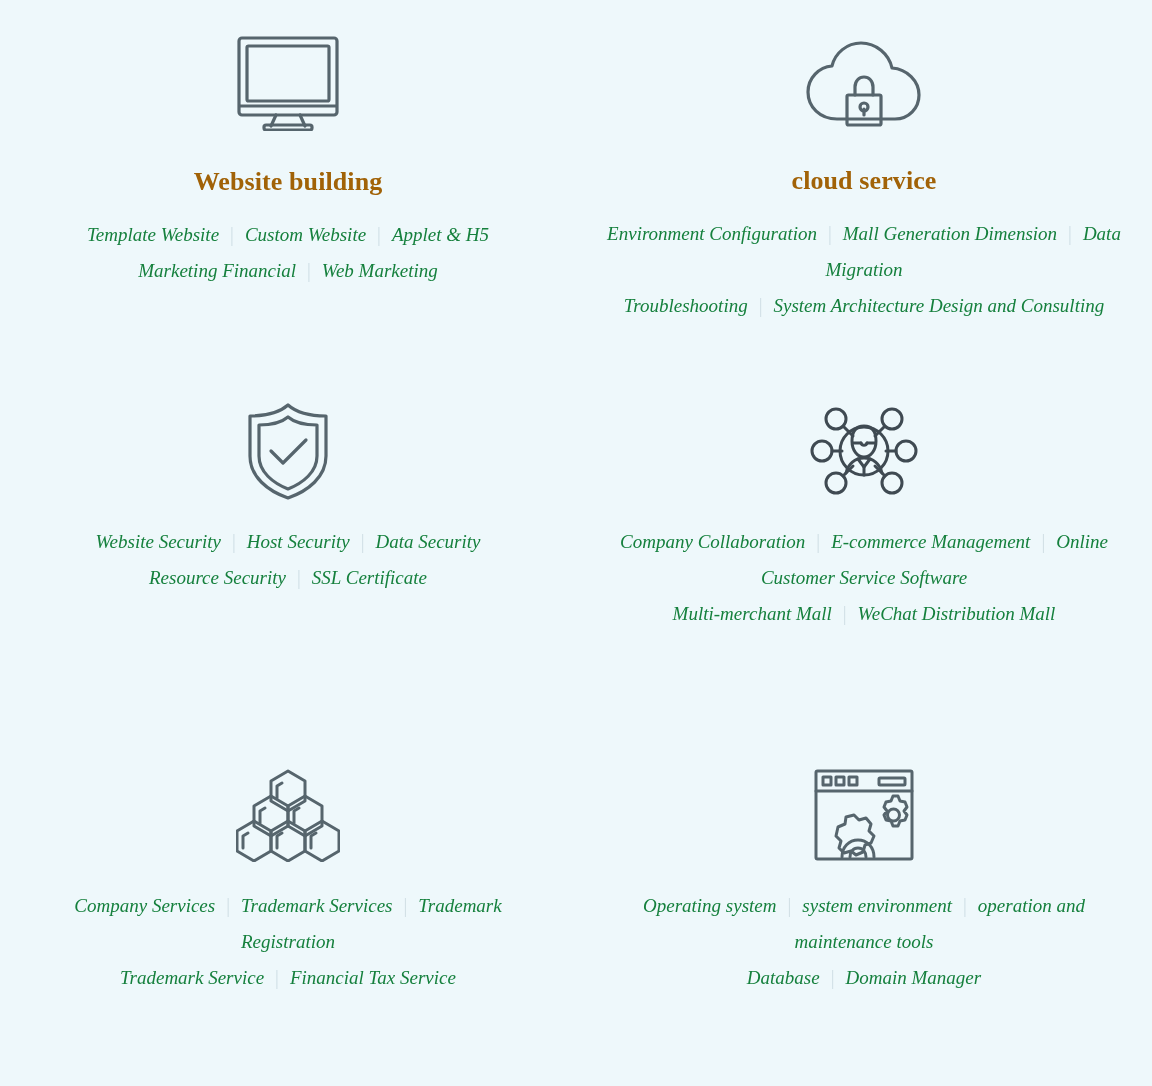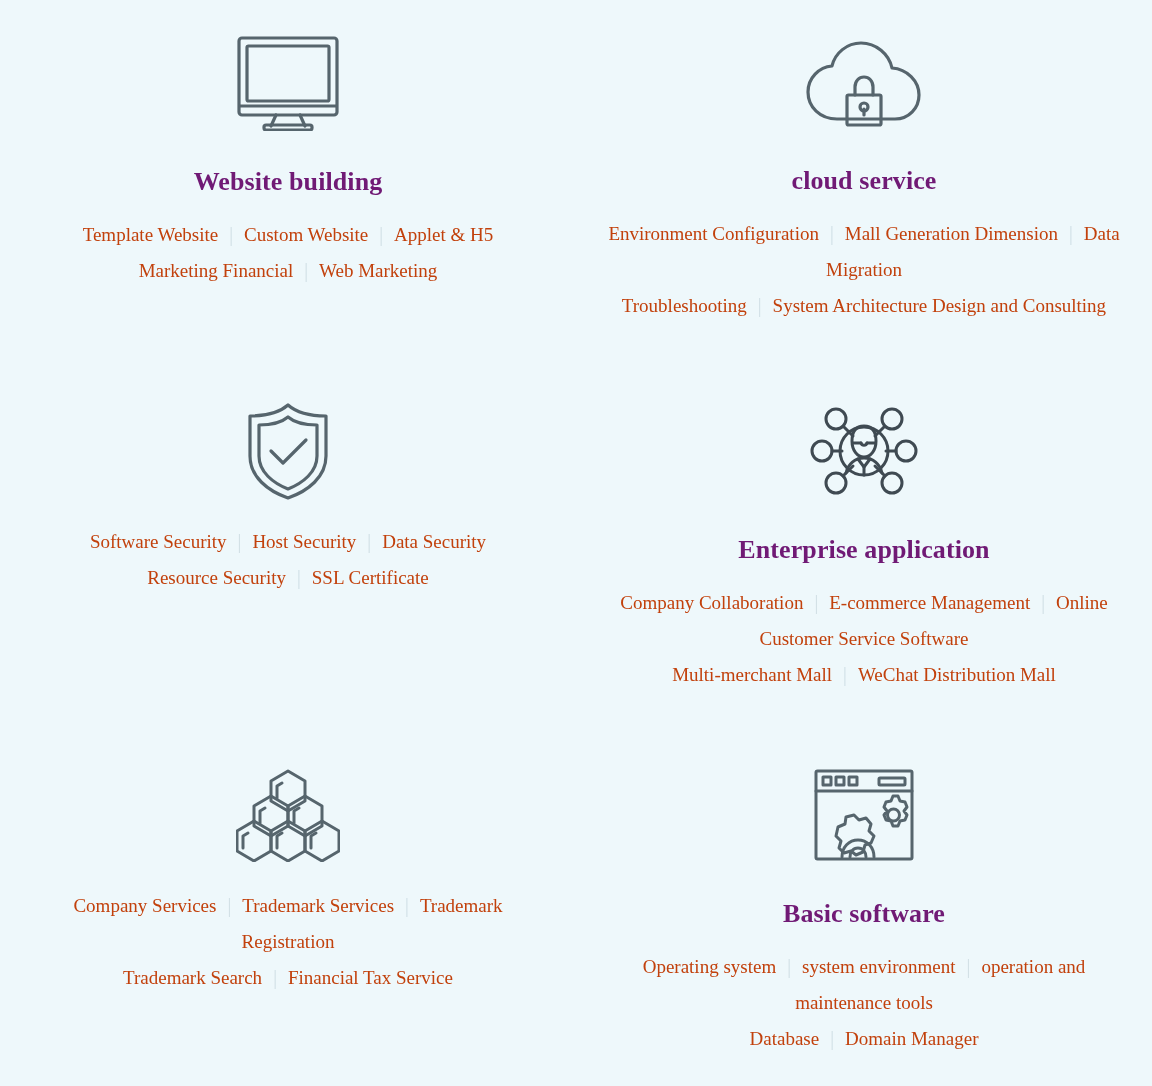--- a/index.html
+++ b/index.html
@@ -38,41 +38,42 @@
     justify-content: center;
   }
   .service-icon svg {
     display: block;
   }
 
   .service-title {
     margin-top: 30px;
     font-size: 26px;
     font-weight: bold;
-    color: #701a75;
+    color: #a16207;
     letter-spacing: 0.1px;
     text-align: center;
     line-height: 1.2;
   }
 
   .service-links {
     margin-top: 20px;
     text-align: center;
     color: #6b7378;
     font-size: 19px;
     line-height: 36px;
     max-width: 560px;
   }
   .links-row {
     display: block;
   }
   .link-item {
-    color: #c2410c;
+    color: #15803d;
     text-decoration: none;
     white-space: normal;
+    font-style: italic;
   }
   .link-sep {
     display: inline-block;
     color: #cfdee4;
     padding: 0 11px;
     font-weight: 300;
     transform: scaleY(1.05);
   }
 
   
@@ -139,21 +140,21 @@
   <div class="service-cell cell-2">
     <div class="service-icon">
       <svg width="88" height="100" viewBox="0 0 88 100" fill="none" stroke="#56656d" stroke-width="3.2" stroke-linejoin="round" stroke-linecap="round">
         <path d="M44 4 C35 12 20 15 6 15 V55 C6 76 24 90 44 97 C64 90 82 76 82 55 V15 C68 15 53 12 44 4 Z"></path>
         <path d="M44 16 C37 22 25 24 15 24 V55 C15 71 29 82 44 88 C59 82 73 71 73 55 V24 C63 24 51 22 44 16 Z"></path>
         <path d="M27 50 L39 62 L62 39"></path>
       </svg>
     </div>
     <div class="service-links">
       <span class="links-row">
-        <a class="link-item" href="#">Software Security</a><span class="link-sep">|</span><a class="link-item" href="#">Host Security</a><span class="link-sep">|</span><a class="link-item" href="#">Data Security</a>
+        <a class="link-item" href="#">Website Security</a><span class="link-sep">|</span><a class="link-item" href="#">Host Security</a><span class="link-sep">|</span><a class="link-item" href="#">Data Security</a>
       </span>
       <span class="links-row">
         <a class="link-item" href="#">Resource Security</a><span class="link-sep">|</span><a class="link-item" href="#">SSL Certificate</a>
       </span>
     </div>
   </div>
 
   <div class="service-cell cell-3">
     <div class="service-icon">
       <svg width="108" height="100" viewBox="0 0 108 100" fill="none" stroke="#3f4a52" stroke-width="3" stroke-linejoin="round" stroke-linecap="round">
@@ -171,21 +172,20 @@
         <circle cx="82" cy="82" r="10"></circle>
         <circle cx="54" cy="50" r="24"></circle>
         <path d="M42 40 C42 30 46 25 54 25 C62 25 66 30 66 40 C66 49 61 56 54 56 C47 56 42 49 42 40 Z"></path>
         <path d="M43 42 H51 M57 42 H65"></path>
         <path d="M51 42 C52 45 56 45 57 42"></path>
         <path d="M36 72 C38 63 45 57 54 57 C63 57 70 63 72 72"></path>
         <path d="M48 58 L54 66 L60 58"></path>
         <path d="M54 66 V74"></path>
       </svg>
     </div>
-    <div class="service-title">Enterprise application</div>
     <div class="service-links">
       <span class="links-row">
         <a class="link-item" href="#">Company Collaboration</a><span class="link-sep">|</span><a class="link-item" href="#">E-commerce Management</a><span class="link-sep">|</span><a class="link-item" href="#">Online Customer Service Software</a>
       </span>
       <span class="links-row">
         <a class="link-item" href="#">Multi-merchant Mall</a><span class="link-sep">|</span><a class="link-item" href="#">WeChat Distribution Mall</a>
       </span>
     </div>
   </div>
 
@@ -210,21 +210,21 @@
 
         <path d="M86 53 L103 63 L103 83 L86 93 L69 83 L69 63 Z"></path>
         <path d="M75 80 V68 L80 65"></path>
       </svg>
     </div>
     <div class="service-links">
       <span class="links-row">
         <a class="link-item" href="#">Company Services</a><span class="link-sep">|</span><a class="link-item" href="#">Trademark Services</a><span class="link-sep">|</span><a class="link-item" href="#">Trademark Registration</a>
       </span>
       <span class="links-row">
-        <a class="link-item" href="#">Trademark Search</a><span class="link-sep">|</span><a class="link-item" href="#">Financial Tax Service</a>
+        <a class="link-item" href="#">Trademark Service</a><span class="link-sep">|</span><a class="link-item" href="#">Financial Tax Service</a>
       </span>
     </div>
   </div>
 
   <div class="service-cell cell-5">
     <div class="service-icon">
       <svg width="100" height="92" viewBox="0 0 100 92" fill="none" stroke="#56656d" stroke-width="3" stroke-linejoin="round" stroke-linecap="round">
         <rect x="2" y="2" width="96" height="88" rx="1.5"></rect>
         <line x1="2" y1="22" x2="98" y2="22"></line>
         <rect x="9" y="8" width="8" height="8"></rect>
@@ -233,21 +233,20 @@
         <rect x="65" y="9" width="26" height="7" rx="1"></rect>
 
         <path d="M72 33 l5 -1 2 -5 5 0 2 5 5 1 2 5 -3 4 3 4 -2 5 -5 1 -2 5 -5 0 -2 -5 -5 -1 -2 -5 3 -4 -3 -4 Z"></path>
         <circle cx="79.5" cy="46" r="6"></circle>
 
         <path d="M24 58 l7 -3 1 -7 8 -2 5 5 7 -2 5 6 -2 7 5 5 -3 7 -6 2 -2 7 -7 3 -5 -4 -7 2 -5 -5 2 -7 -5 -5 Z"></path>
         <path d="M28 88 C28 78 35 71 44 71 C53 71 60 78 60 88"></path>
         <path d="M36 88 C36 83 39 79 44 79 C49 79 52 83 52 88"></path>
       </svg>
     </div>
-    <div class="service-title">Basic software</div>
     <div class="service-links">
       <span class="links-row">
         <a class="link-item" href="#">Operating system</a><span class="link-sep">|</span><a class="link-item" href="#">system environment</a><span class="link-sep">|</span><a class="link-item" href="#">operation and maintenance tools</a>
       </span>
       <span class="links-row">
         <a class="link-item" href="#">Database</a><span class="link-sep">|</span><a class="link-item" href="#">Domain Manager</a>
       </span>
     </div>
   </div>
 

